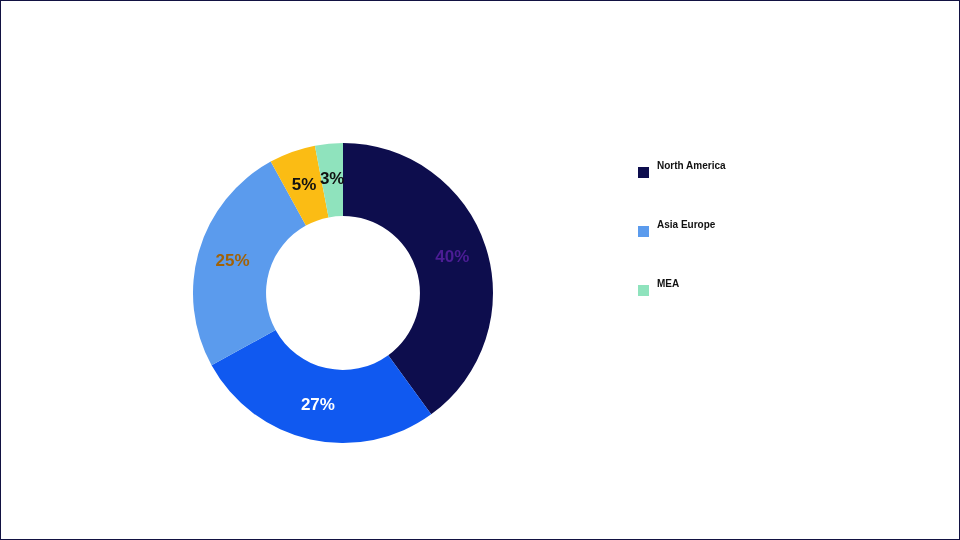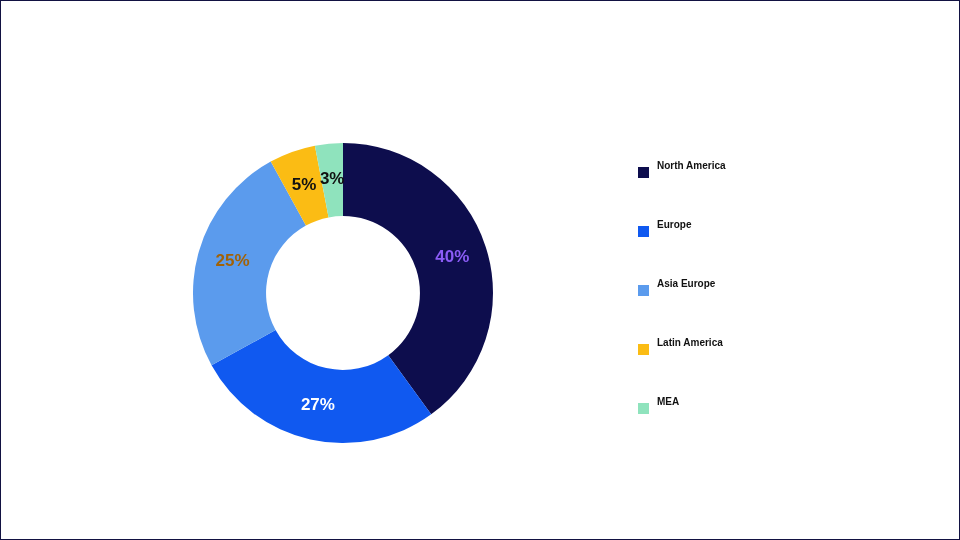--- a/index.html
+++ b/index.html
@@ -159,44 +159,36 @@
       <svg class="donut-svg" viewBox="0 0 300 300">
         <g id="donut-slices">
             <path d="M 150 0 A 150 150 0 0 1 238.16778784387097 271.3525491562421 L 195.2300751639058 212.25385771715221 A 76.95 76.95 0 0 0 150 73.05 Z" fill="#0d0d4d"></path>
             <path d="M 238.16778784387097 271.3525491562421 A 150 150 0 0 1 18.553997993420495 222.26305111525733 L 82.56820097062472 187.07094522212702 A 76.95 76.95 0 0 0 195.2300751639058 212.25385771715221 Z" fill="#1059f0"></path>
             <path d="M 18.553997993420495 222.26305111525733 A 150 150 0 0 1 77.73694888474259 18.553997993420523 L 112.92905477787295 82.56820097062473 A 76.95 76.95 0 0 0 82.56820097062472 187.07094522212702 Z" fill="#5b9bed"></path>
             <path d="M 77.73694888474259 18.553997993420523 A 150 150 0 0 1 121.89280281214118 2.656912390696732 L 135.58100784262842 74.41299605642742 A 76.95 76.95 0 0 0 112.92905477787295 82.56820097062473 Z" fill="#fbbc14"></path>
             <path d="M 121.89280281214118 2.656912390696732 A 150 150 0 0 1 149.99999999999997 0 L 150 73.05 A 76.95 76.95 0 0 0 135.58100784262842 74.41299605642742 Z" fill="#8fe3bd"></path>
           </g>
       </svg>
       <div id="slice-labels">
-          <div class="slice-label" style="color: #8b5cf6; left: 259.311px; top: 114.483px; transform: translate(-50%, -50%);">40%</div>
+          <div class="slice-label" style="color: #4c1d95; left: 259.311px; top: 114.483px; transform: translate(-50%, -50%);">40%</div>
           <div class="slice-label" style="color: rgb(255, 255, 255); left: 124.927px; top: 262.168px; transform: translate(-50%, -50%);">27%</div>
           <div class="slice-label" style="color: #a16207; left: 39.6277px; top: 117.934px; transform: translate(-50%, -50%);">25%</div>
           <div class="slice-label" style="color: rgb(17, 17, 17); left: 111.067px; top: 41.8589px; transform: translate(-50%, -50%);">5%</div>
           <div class="slice-label" style="color: rgb(17, 17, 17); left: 139.184px; top: 35.5741px; transform: translate(-50%, -50%);">3%</div>
         </div>
     </div>
 
     <div class="legend" id="legend">
         <div class="legend-item">
           <span class="legend-swatch" style="background: rgb(13, 13, 77);"></span>
           <span class="legend-label">North America</span>
         </div>
         <div class="legend-item">
-          <span class="legend-swatch" style="background: rgb(16, 89, 240);"></span>
-          <span class="legend-label">Europe</span>
-        </div>
-        <div class="legend-item">
           <span class="legend-swatch" style="background: rgb(91, 155, 237);"></span>
           <span class="legend-label">Asia Europe</span>
-        </div>
-        <div class="legend-item">
-          <span class="legend-swatch" style="background: rgb(251, 188, 20);"></span>
-          <span class="legend-label">Latin America</span>
         </div>
         <div class="legend-item">
           <span class="legend-swatch" style="background: rgb(143, 227, 189);"></span>
           <span class="legend-label">MEA</span>
         </div>
       </div>
 
   </div>
 </div>
 

